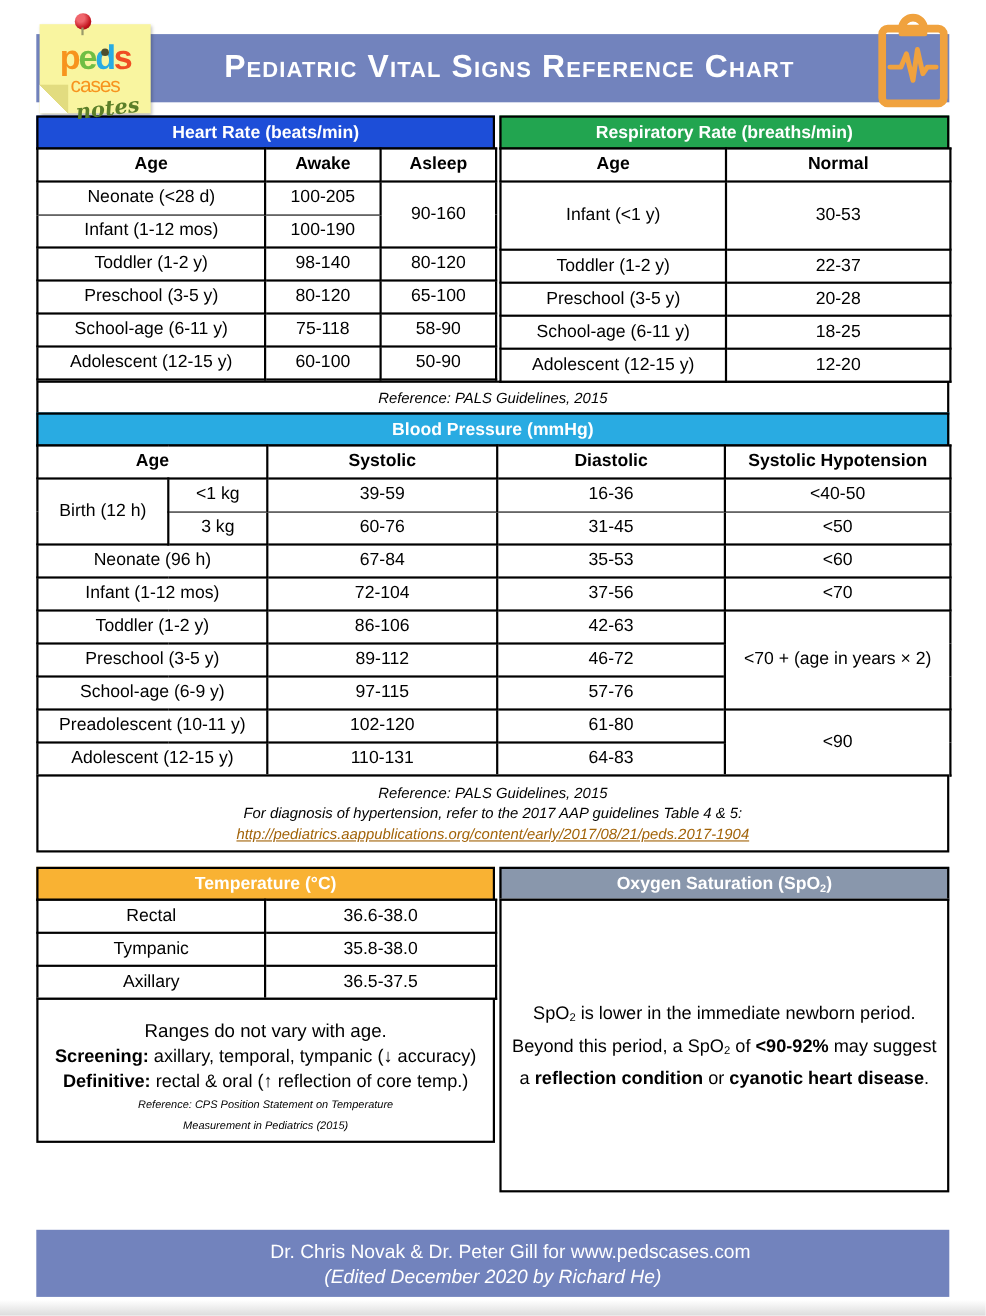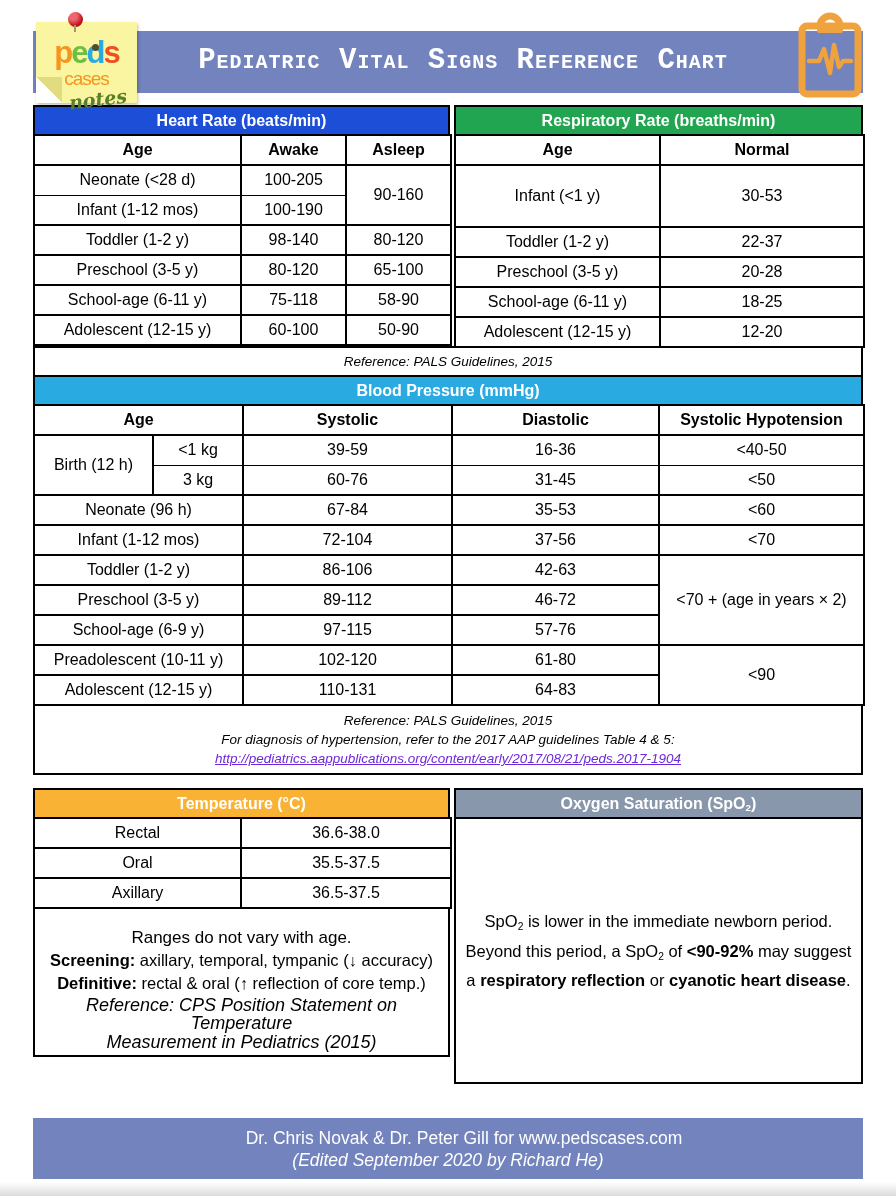--- a/index.html
+++ b/index.html
@@ -2,21 +2,21 @@
 <html><head>
 <meta charset="utf-8">
 <style>
   * { box-sizing: border-box; margin: 0; padding: 0; }
   html, body { background: #fff; }
   body { width: 896px; height: 1196px; font-family: "Liberation Sans", sans-serif; position: relative; overflow: hidden; }
   .page { position: absolute; inset: 0; }
 
   
   .banner { position: absolute; left: 33px; top: 31px; width: 830px; height: 62px; background: #7283BD; }
-  .banner-title { display: block; text-align: center; color: #fff; font-weight: bold; font-variant: small-caps; font-size: 29px; line-height: 60px; letter-spacing: 1px; padding-left: 90px; padding-right: 60px; white-space: nowrap; font-family: Liberation Mono, monospace; }
+  .banner-title { display: block; text-align: center; color: #fff; font-weight: bold; font-variant: small-caps; font-size: 29px; line-height: 60px; letter-spacing: 1px; padding-left: 90px; padding-right: 60px; white-space: nowrap; }
 
   
   .sticky { position: absolute; left: 36px; top: 22px; width: 101px; height: 81px; background: #F9F5A0; z-index: 3; box-shadow: 1px 2px 3px rgba(0,0,0,.25); }
   .sticky::after { content: ""; position: absolute; left: 0; bottom: 0; width: 26px; height: 26px; background: linear-gradient(45deg, #fff 0 50%, #E2DC80 50% 100%); }
   .pin { position: absolute; left: 68px; top: 12px; width: 15px; height: 15px; border-radius: 50%; background: radial-gradient(circle at 35% 30%, #F0666D 0 25%, #C1121C 65%, #7E0A10 100%); z-index: 4; }
   .pin::after { content: ""; position: absolute; left: 6px; top: 13px; width: 2px; height: 7px; background: #9A9A6A; }
   .peds-word { text-align: center; font-weight: bold; font-size: 31px; line-height: 1; margin-top: 15px; letter-spacing: -2px; position: relative; }
   .l-p { color: #F7941E; } .l-e { color: #6FBE44; } .l-d { color: #29ABE2; position: relative; } .l-s { color: #EF4E23; }
   .bug { position: absolute; left: 56px; top: 7px; width: 7px; height: 7px; border-radius: 50%; background: #4D4D2E; }
   .cases-word { text-align: center; color: #F7941E; font-size: 19px; line-height: 1; margin-top: 1px; letter-spacing: -1px; }
@@ -45,27 +45,27 @@
   .vitals-col-right table { width: 409px; margin-top: -2px; }
 
   tr.thin-b td { border-bottom-width: 1px; }
   tr.thin-t td { border-top-width: 1px; }
   td.keep2 { border-bottom-width: 2px !important; }
 
   .ref-bar { margin-top: -2px; border: 2px solid #000; text-align: center; font-style: italic; font-size: 13.5px; padding: 6px 4px; background: #fff; }
   .bp-band { margin-top: -2px; }
   #bp-table { width: 830px; margin-top: -2px; }
   .bp-ref { margin-top: -2px; border: 2px solid #000; text-align: center; font-style: italic; font-size: 13.5px; line-height: 19px; padding: 5px 4px; background: #fff; }
-  .link { color: #6d28d9; text-decoration: underline; cursor: pointer; }
+  .link { color: #a16207; text-decoration: underline; cursor: pointer; }
 
   .bottom-row { margin-top: 13px; }
   .temp-notes { margin-top: -2px; border: 2px solid #000; text-align: center; padding: 17px 2px 4px; background: #fff; }
   .temp-notes .n1 { font-size: 17px; line-height: 23px; }
   .temp-notes .n2 { font-size: 16.5px; line-height: 23px; }
-  .temp-notes .nref { font-size: 18px; font-style: italic; line-height: 18px; margin-top: 1px; }
+  .temp-notes .nref { font-size: 10px; font-style: italic; line-height: 18px; margin-top: 1px; }
   .o2-panel { margin-top: -2px; border: 2px solid #000; height: 267px; display: flex; align-items: center; justify-content: center; text-align: center; font-size: 16.5px; line-height: 24px; background: #fff; padding: 0 4px; }
 
   
   .footer { position: absolute; left: 33px; top: 1118px; width: 830px; height: 61px; background: #7283BD; color: #fff; text-align: center; padding-top: 9px; }
   .footer .f1 { font-size: 17.5px; line-height: 22px; padding-left: 32px; }
   .footer .f2 { font-size: 17.5px; line-height: 22px; font-style: italic; }
   .page-edge { position: absolute; left: 0; bottom: 0; width: 896px; height: 14px; background: linear-gradient(#ffffff, #dcdcdc); }
 </style>
 </head>
 <body>
@@ -265,22 +265,22 @@
           <colgroup>
               <col style="width:207px">
               <col style="width:210px">
             </colgroup>
           <tbody>
           <tr>
             <td>Rectal</td>
             <td>36.6-38.0</td>
           </tr>
           <tr>
-            <td>Oral</td>
-            <td>35.5-37.5</td>
+            <td>Tympanic</td>
+            <td>35.8-38.0</td>
           </tr>
           <tr>
             <td>Axillary</td>
             <td>36.5-37.5</td>
           </tr>
         </tbody>
           </table>
         <div class="temp-notes">
           <div class="n1">Ranges do not vary with age.</div>
           <div class="n2"><b>Screening:</b><span> axillary, temporal, tympanic (↓ accuracy)</span></div>
@@ -289,27 +289,27 @@
           <div class="nref">Measurement in Pediatrics (2015)</div>
         </div>
       </div>
 
       <div class="bottom-col-right">
         <div class="band band-gray"><span>Oxygen Saturation (SpO</span><sub class="s2">2</sub><span>)</span></div>
         <div class="o2-panel">
           <div>
             <span>SpO</span><sub class="s2">2</sub><span> is lower in the immediate newborn period.</span><br>
             <span>Beyond this period, a SpO</span><sub class="s2">2</sub><span> of </span><b>&lt;90-92%</b><span> may suggest</span><br>
-            <span>a </span><b>respiratory reflection</b><span> or </span><b>cyanotic heart disease</b><span>.</span>
+            <span>a </span><b>reflection condition</b><span> or </span><b>cyanotic heart disease</b><span>.</span>
           </div>
         </div>
       </div>
     </div>
 
   </div>
 
   <div class="footer">
     <div class="f1">Dr. Chris Novak &amp; Dr. Peter Gill for www.pedscases.com</div>
-    <div class="f2">(Edited September 2020 by Richard He)</div>
+    <div class="f2">(Edited December 2020 by Richard He)</div>
   </div>
 
   <div class="page-edge"></div>
 </div>
 
 </body></html>

